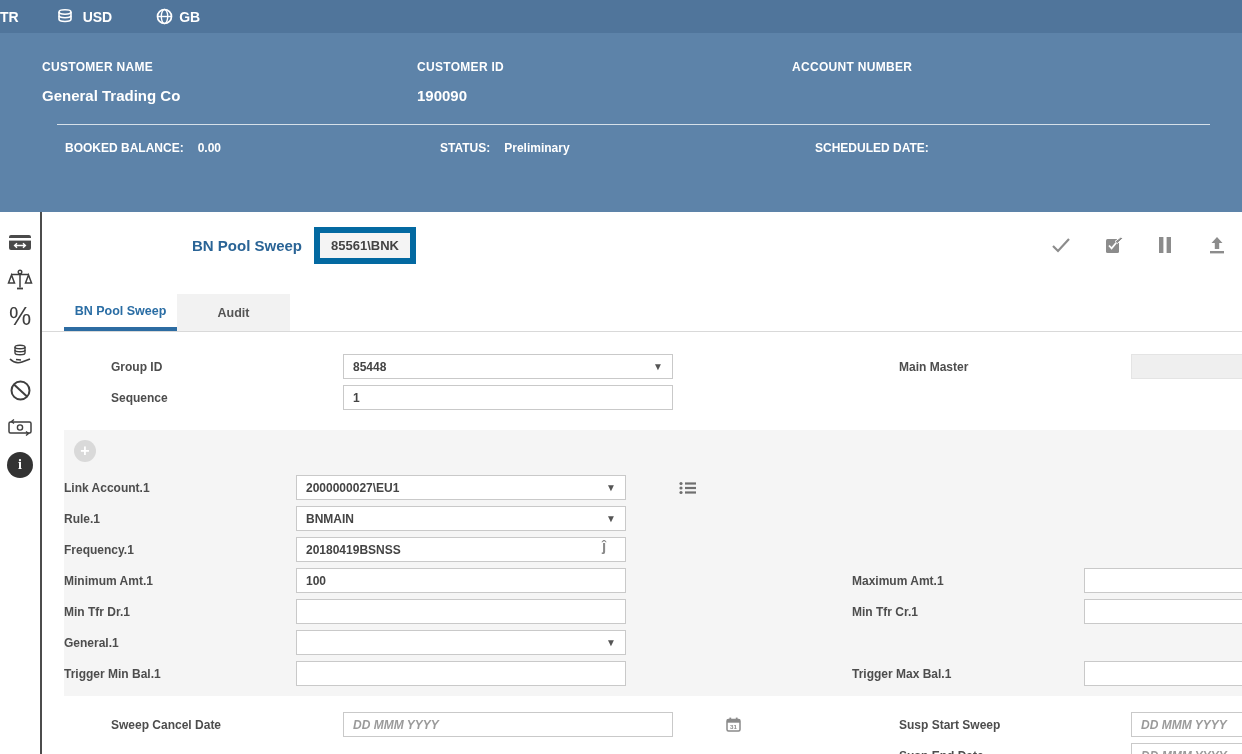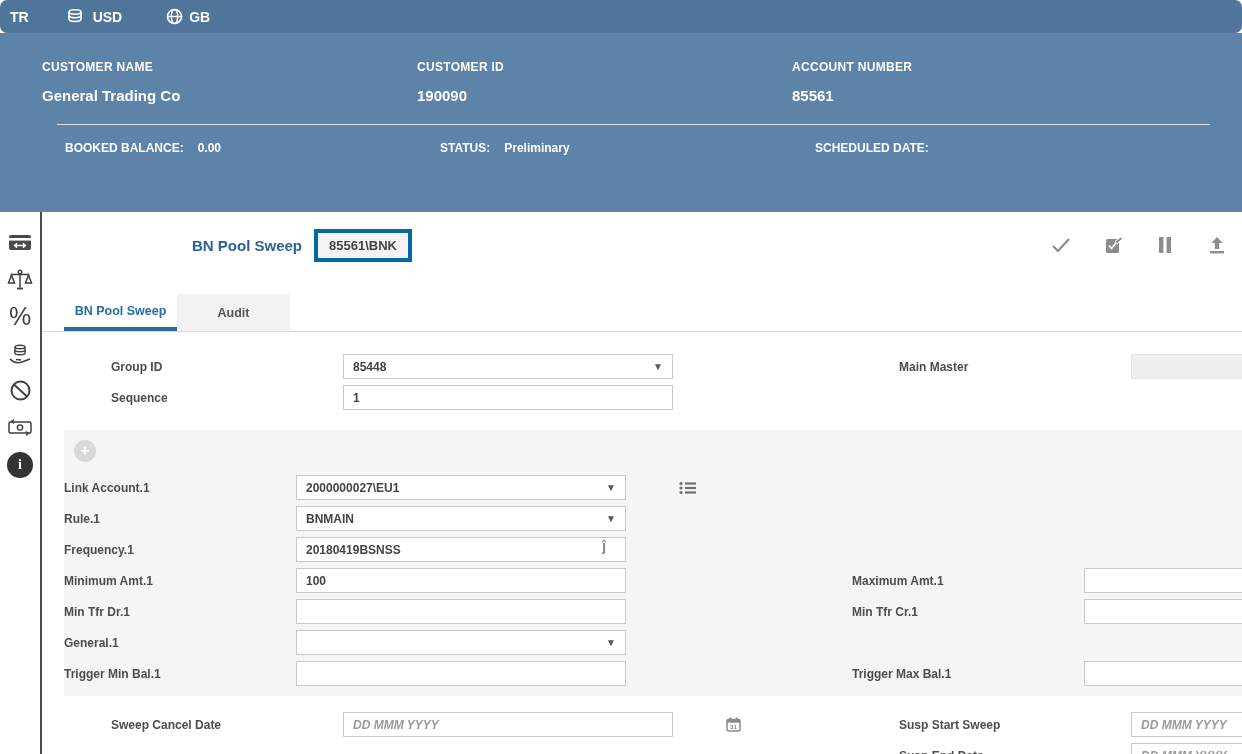--- a/index.html
+++ b/index.html
@@ -1,21 +1,21 @@
 <!DOCTYPE html>
 <html><head>
 <meta charset="utf-8">
 <style>
   * { margin:0; padding:0; box-sizing:border-box; }
   html,body { width:1242px; height:754px; overflow:hidden; background:#fff;
     font-family:"Liberation Sans","DejaVu Sans",sans-serif; }
 
   
   .topbar { height:33px; background:#50759b; display:flex; align-items:center;
-    color:#fff; font-weight:bold; font-size:14px; padding-left:10px; gap:0;border-radius:7px; }
+    color:#fff; font-weight:bold; font-size:14px; gap:0; }
   .topbar .tb-item { display:flex; align-items:center; gap:6px; margin-right:44px; }
   .topbar .tb-item:first-child { margin-right:38px; }
 
   
   .header { height:179px; background:#5d83a9; color:#fff; padding-top:27px; }
   .hdr-fields { display:grid; grid-template-columns:375px 375px auto; padding-left:42px; }
   .hdr-label { font-size:12px; font-weight:bold; letter-spacing:.3px; }
   .hdr-value { font-size:15px; font-weight:bold; margin-top:13px; }
   .hdr-sep { border-top:1px solid rgba(255,255,255,.75); margin:20px 32px 0 57px; }
   .hdr-stats { display:grid; grid-template-columns:375px 375px auto; padding-left:65px; margin-top:16px; }
@@ -32,21 +32,21 @@
   .pct { font-size:25px; color:#3f3f3f; font-weight:400; }
   .info-dot { width:26px; height:26px; border-radius:50%; background:#333;
     color:#fff; font-weight:bold; font-size:14px; display:flex; align-items:center; justify-content:center;
     font-family:"Liberation Serif","DejaVu Serif",serif; }
 
   .content { flex:1; background:#fff; position:relative; }
 
   
   .rec-header { display:flex; align-items:center; height:50px; margin-top:8px; }
   .rec-title { color:#2a6496; font-weight:bold; font-size:15px; margin-left:150px; }
-  .rec-badge { margin-left:12px; background:#f4f4f4; border:4px solid #0369a1;
+  .rec-badge { margin-left:12px; background:#f4f4f4; border:6px solid #0369a1;
     padding:5px 11px; font-size:13px; font-weight:bold; color:#444; }
   .rec-tools { margin-left:auto; display:flex; align-items:center; }
   .tool-btn { width:52px; display:flex; justify-content:center; color:#8c8c8c; cursor:pointer; }
   .fake-select { width:180px; height:26px; border:1px solid #8f8f8f; display:flex; align-items:center;
     padding:0 9px; font-size:12px; font-weight:bold; color:#555; margin-left:14px; background:#fff; }
   .fake-select .arr { margin-left:auto; font-size:10px; color:#555; }
   .go-btn { width:46px; height:22px; background:#9e9e9e; color:#fff; border:none;
     font-size:12px; font-weight:bold; letter-spacing:.5px; margin:0 15px 0 17px; border-radius:2px; cursor:pointer; }
 
   
@@ -113,21 +113,20 @@
     <div>
       <div class="hdr-label">CUSTOMER NAME</div>
       <div class="hdr-value">General Trading Co</div>
     </div>
     <div>
       <div class="hdr-label">CUSTOMER ID</div>
       <div class="hdr-value">190090</div>
     </div>
     <div>
       <div class="hdr-label">ACCOUNT NUMBER</div>
-      <div class="hdr-value">85561</div>
     </div>
   </div>
   <div class="hdr-sep"></div>
   <div class="hdr-stats">
     <div class="hdr-stat">
       <span>BOOKED BALANCE:</span><span class="sv">0.00</span>
     </div>
     <div class="hdr-stat">
       <span>STATUS:</span><span class="sv">Preliminary</span>
     </div>

